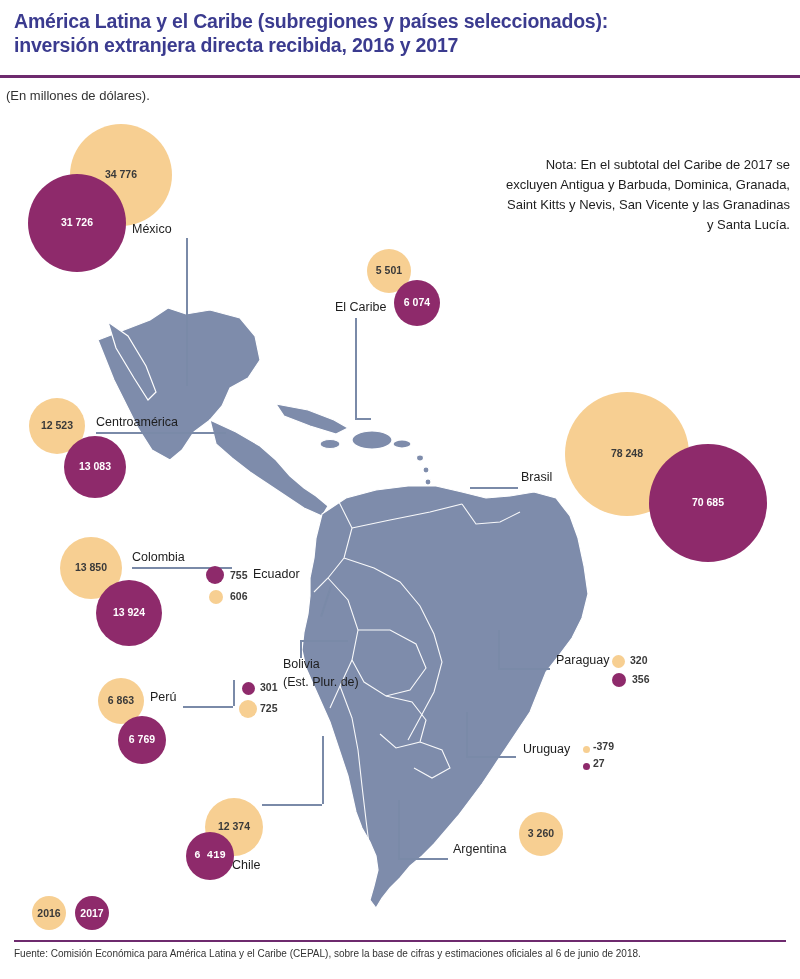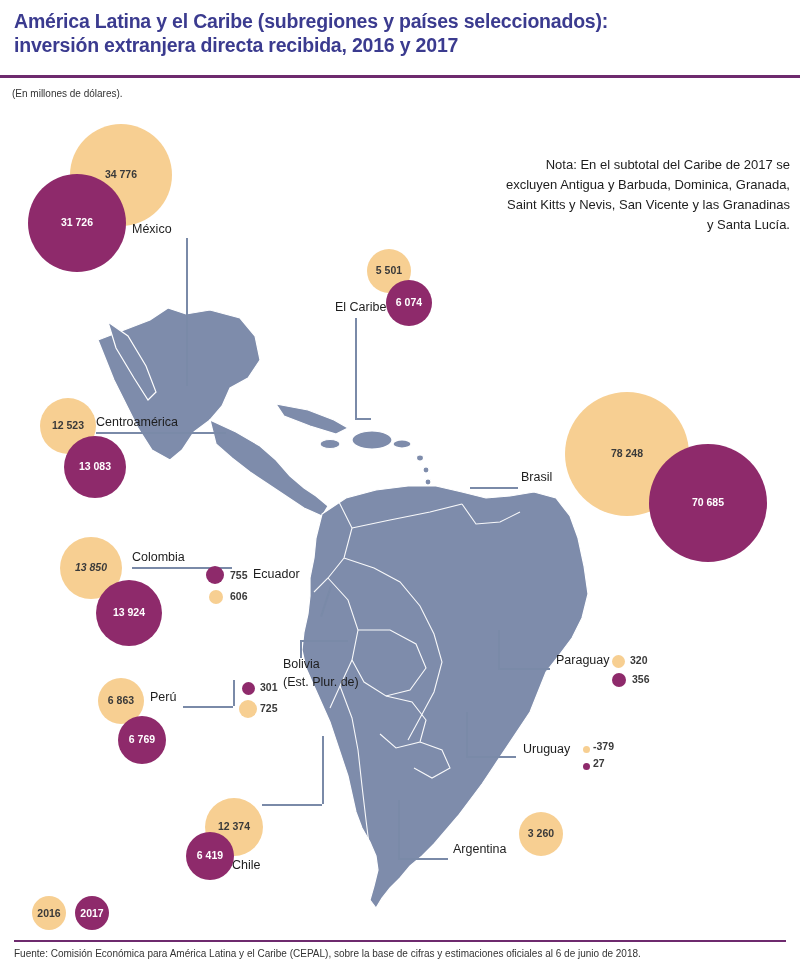--- a/index.html
+++ b/index.html
@@ -28,22 +28,22 @@
   }
   .header .title {
     font-size: 19.5px;
     font-weight: bold;
     color: #3b3b8f;
     line-height: 1.22;
     letter-spacing: -0.2px;
   }
   .subnote {
     position: absolute;
-    left: 12px; top: 88px;
-    font-size: 10px;
+    left: 6px; top: 88px;
+    font-size: 13px;
     color: #333;
   }
   
   .footer-rule {
     position: absolute;
     left: 14px; top: 940px;
     width: 772px; height: 2px;
     background: #6e2a6e;
   }
   .footer {
@@ -179,37 +179,37 @@
   <div class="bubble b2017" style="left:28px; top:174px; width:98px; height:98px;">
     <span>31 726</span>
   </div>
   <div class="clabel" style="left:132px; top:222px;">México</div>
   <div class="leader h" style="left:186px; top:238px; width:1px; height:0;"></div>
   <div class="leader v" style="left:186px; top:238px; height:148px;"></div>
 
   <div class="bubble b2016" style="left:367px; top:249px; width:44px; height:44px;">
     <span>5 501</span>
   </div>
-  <div class="bubble b2017" style="left:386px; top:280px; width:46px; height:46px;text-align:right;">
+  <div class="bubble b2017" style="left:394px; top:280px; width:46px; height:46px;text-align:right;">
     <span>6 074</span>
   </div>
   <div class="clabel" style="left:335px; top:300px;">El Caribe</div>
   <div class="leader v" style="left:355px; top:318px; height:100px;"></div>
   <div class="leader h" style="left:355px; top:418px; width:16px;"></div>
 
-  <div class="bubble b2016" style="left:40px; top:398px; width:56px; height:56px;">
+  <div class="bubble b2016" style="left:29px; top:398px; width:56px; height:56px;">
     <span>12 523</span>
   </div>
   <div class="bubble b2017" style="left:64px; top:436px; width:62px; height:62px;">
     <span>13 083</span>
   </div>
   <div class="clabel" style="left:96px; top:415px;">Centroamérica</div>
   <div class="leader h" style="left:96px; top:432px; width:130px;"></div>
 
-  <div class="bubble b2016" style="left:60px; top:537px; width:62px; height:62px;font-style:italic;">
+  <div class="bubble b2016" style="left:60px; top:537px; width:62px; height:62px;">
     <span>13 850</span>
   </div>
   <div class="bubble b2017" style="left:96px; top:580px; width:66px; height:66px;">
     <span>13 924</span>
   </div>
   <div class="clabel" style="left:132px; top:550px;">Colombia</div>
   <div class="leader h" style="left:132px; top:567px; width:100px;"></div>
 
   <div class="bubble b2016" style="left:565px; top:392px; width:124px; height:124px;">
     <span>78 248</span>
@@ -259,21 +259,21 @@
   <div class="bubble b2016" style="left:583px; top:746px; width:7px; height:7px;"></div>
   <div class="vlabel" style="left:593px; top:740px;">-379</div>
   <div class="bubble b2017" style="left:583px; top:763px; width:7px; height:7px;"></div>
   <div class="vlabel" style="left:593px; top:757px;">27</div>
   <div class="leader h" style="left:466px; top:756px; width:50px;"></div>
   <div class="leader v" style="left:466px; top:712px; height:44px;"></div>
 
   <div class="bubble b2016" style="left:205px; top:798px; width:58px; height:58px;">
     <span>12 374</span>
   </div>
-  <div class="bubble b2017" style="left:186px; top:832px; width:48px; height:48px;">
+  <div class="bubble b2017" style="left:186px; top:832px; width:48px; height:48px;font-family:Liberation Mono, monospace;">
     <span>6 419</span>
   </div>
   <div class="clabel" style="left:232px; top:858px;">Chile</div>
   <div class="leader v" style="left:322px; top:736px; height:68px;"></div>
   <div class="leader h" style="left:262px; top:804px; width:60px;"></div>
 
   <div class="bubble b2016" style="left:519px; top:812px; width:44px; height:44px;">
     <span>3 260</span>
   </div>
   <div class="clabel" style="left:453px; top:842px;">Argentina</div>

